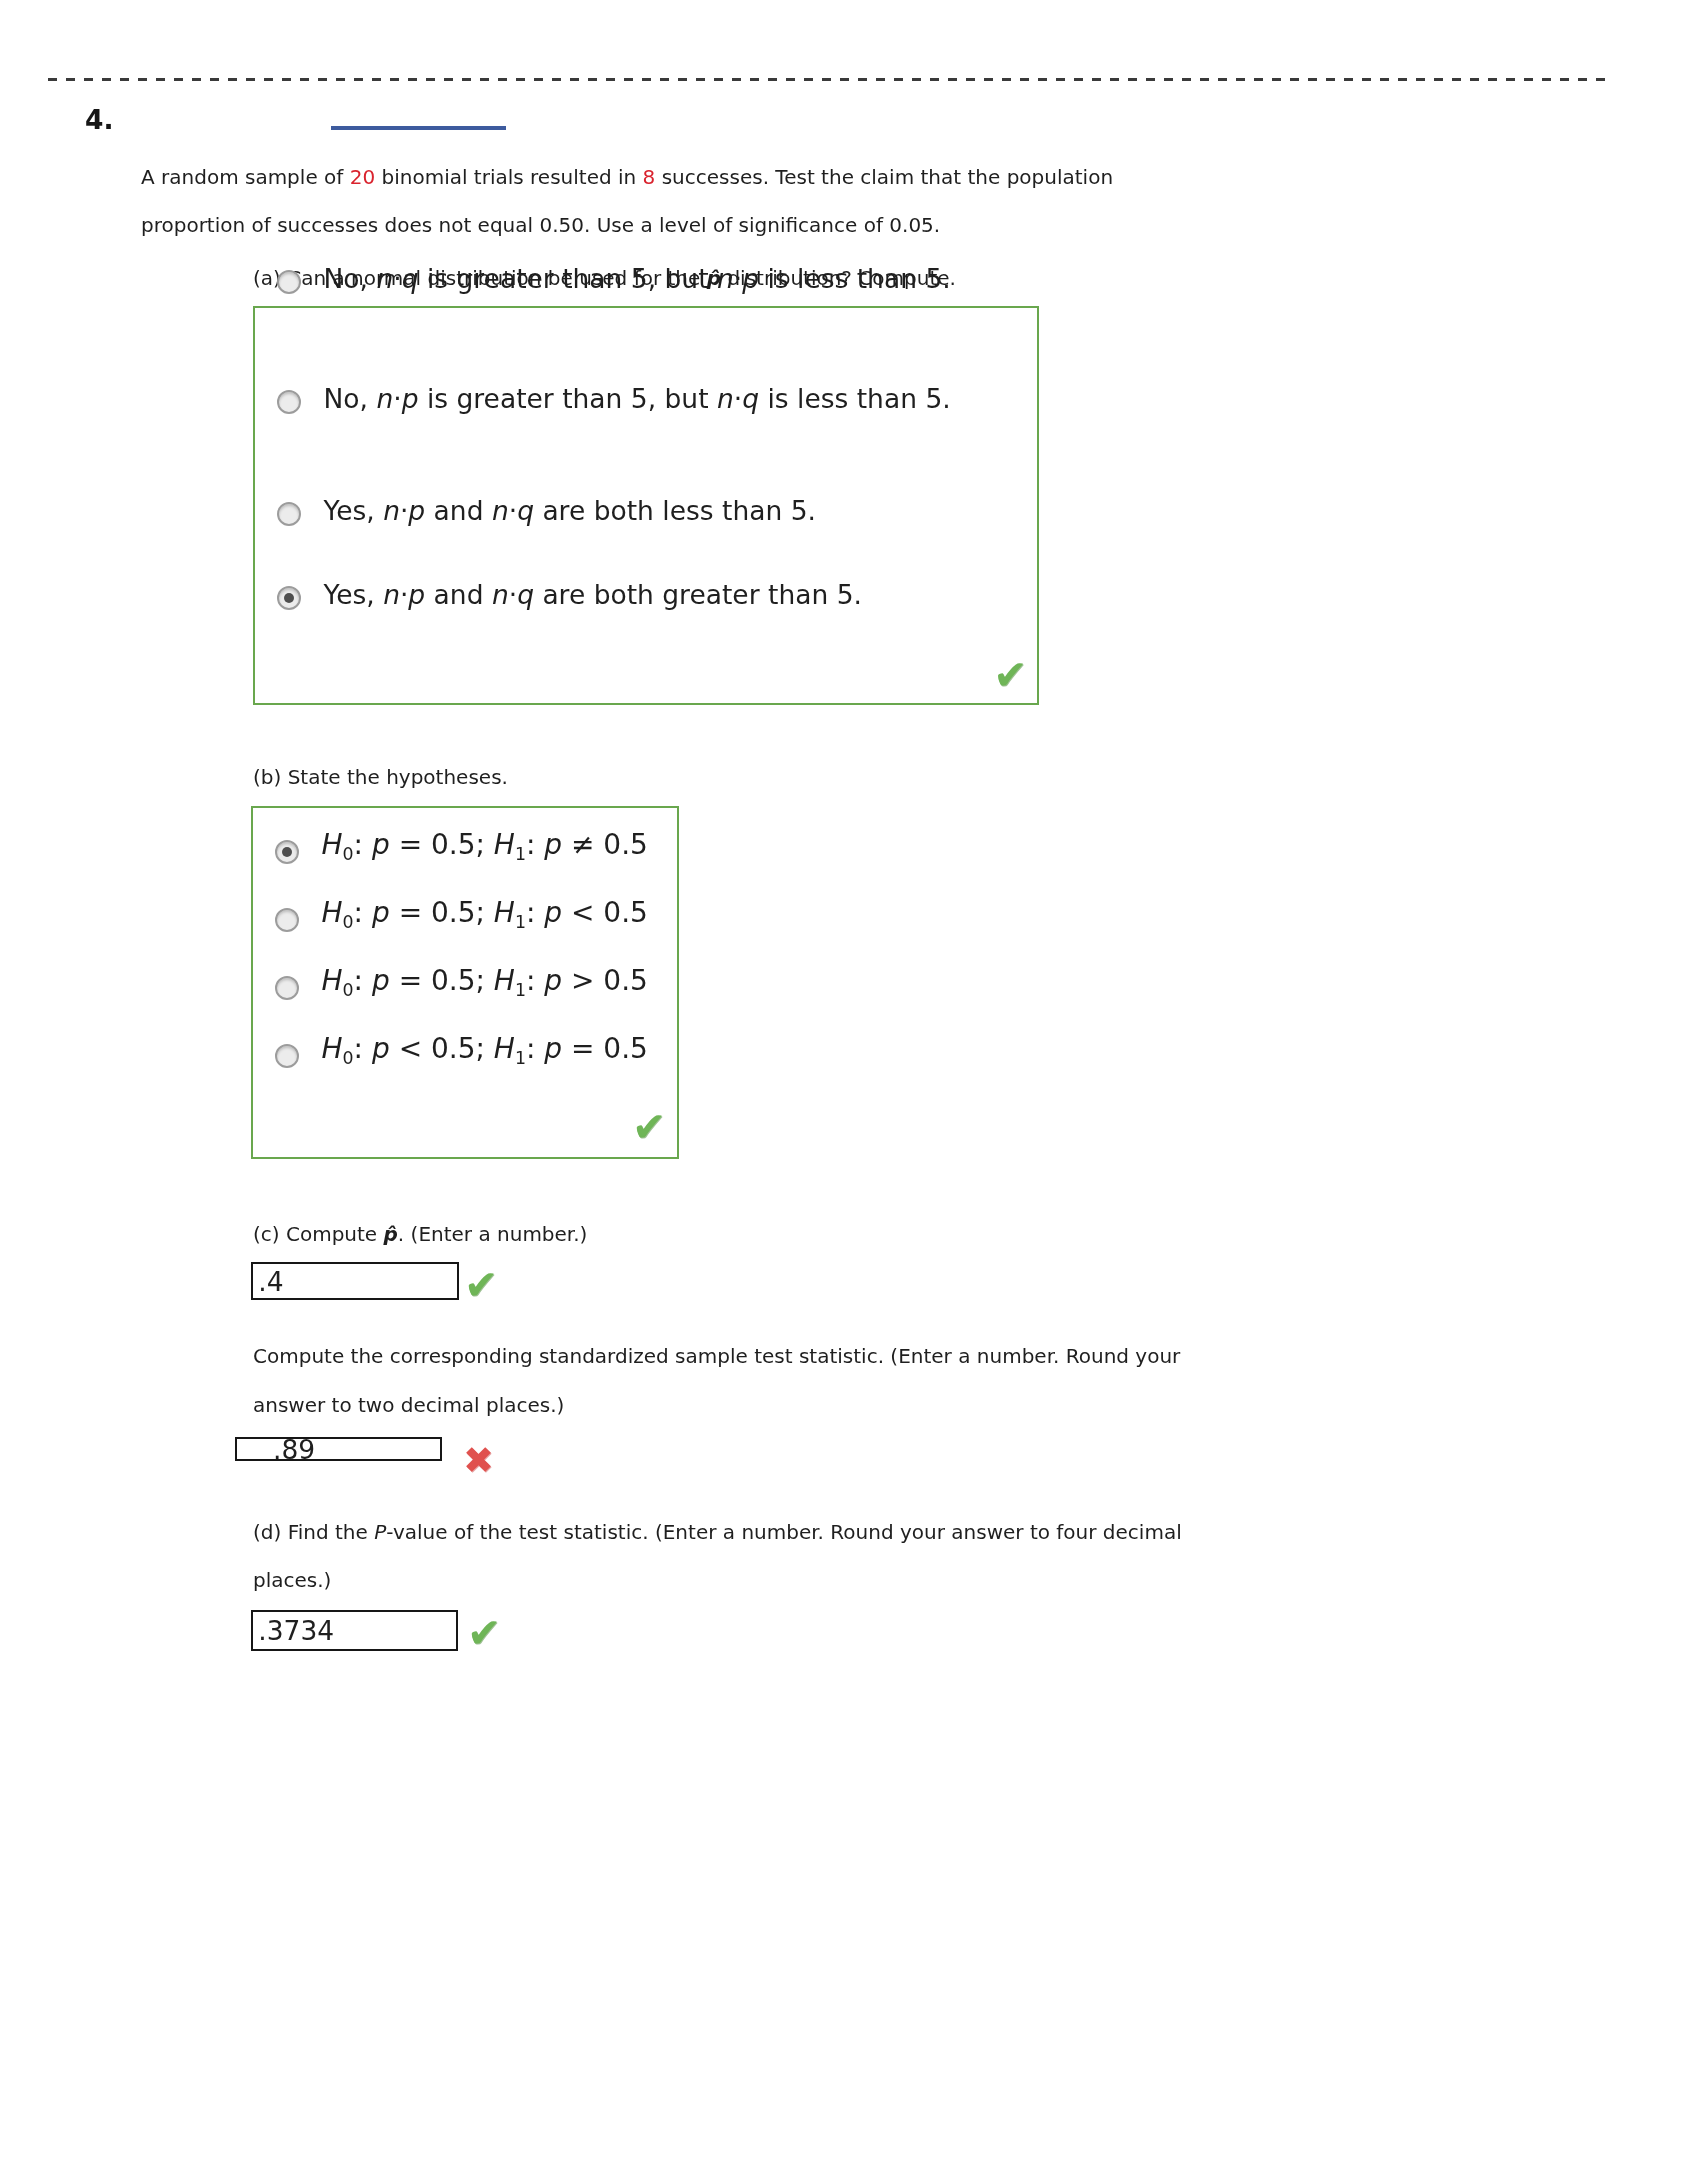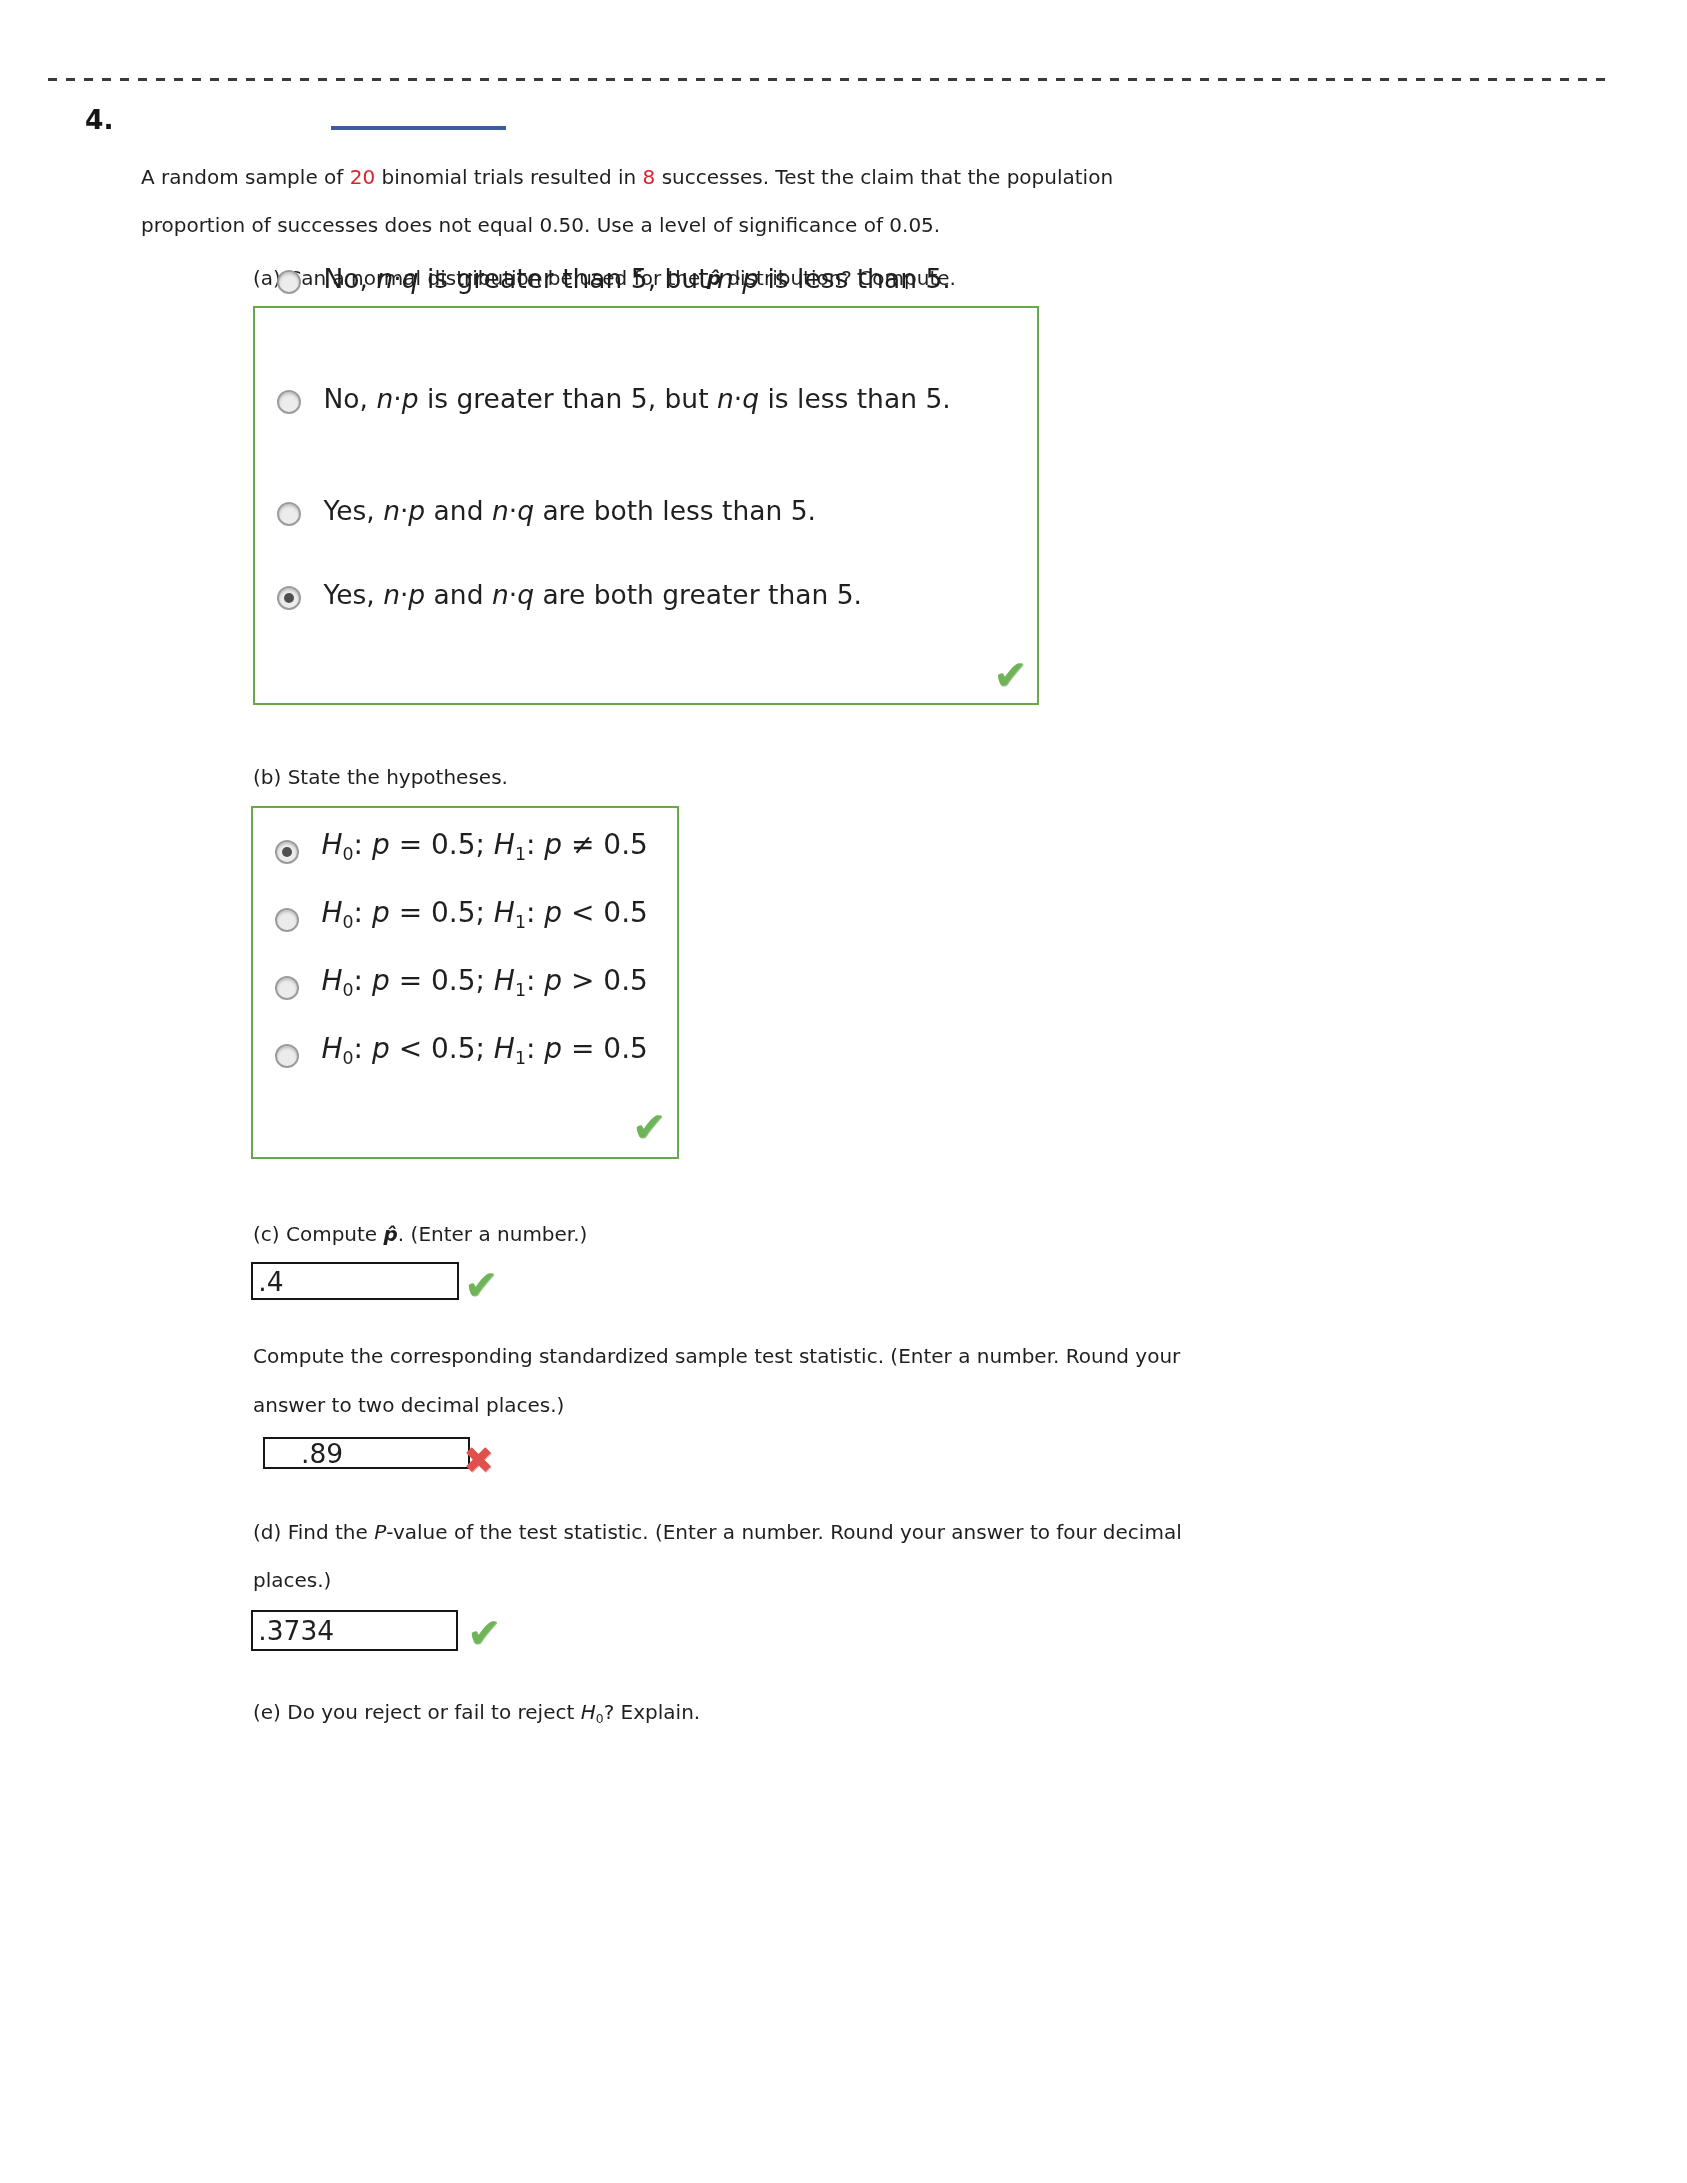--- a/index.html
+++ b/index.html
@@ -80,21 +80,21 @@
     border: 2.6px solid #161616;
     border-radius: 0;
     background: #ffffff;
     font-family: "DejaVu Sans", "Liberation Sans", sans-serif;
     font-size: 26.5px;
     color: #1f1f1f;
     padding: 0 0 0 5.3px;
     outline: none;
   }
   .input-c { left: 251px; top: 1262px; width: 208px; height: 38px; }
-  .input-stat { left: 263px; top: 1437px; width: 207px; height: 32px; padding-left: 36px; }
+  .input-stat { left: 235px; top: 1437px; width: 207px; height: 24px; padding-left: 36px; }
   .input-d { left: 251px; top: 1610px; width: 207px; height: 41px; }
 </style>
 </head>
 <body>
 
 <div class="page">
 
   <div class="abs dashes"></div>
 
   <div class="abs qnum">4.</div>
@@ -159,16 +159,15 @@
   <div class="line" style="left:253px; top:1344px;"><span>Compute the corresponding standardized sample test statistic. (Enter a number. Round your</span></div>
   <div class="line" style="left:253px; top:1393px;"><span>answer to two decimal places.)</span></div>
   <input class="answer-input input-stat" type="text" value=".89" style="">
   <span class="cross-icon" style="left:463px; top:1442px;">✖</span>
 
   <div class="line" style="left:253px; top:1520px;"><span>(d) Find the </span><span class="i">P</span><span>-value of the test statistic. (Enter a number. Round your answer to four decimal</span></div>
   <div class="line" style="left:253px; top:1568px;"><span>places.)</span></div>
   <input class="answer-input input-d" type="text" value=".3734" style="">
   <span class="check-icon" style="left:467px; top:1613px;">✔</span>
 
-  <div class="line" style="left:253px; top:1700px;"><span>(e) Do you reject or fail to reject </span><span class="i">H</span><span class="sub">0</span><span>? Explain.</span></div>
 
 </div>
 
 
 </body></html>

